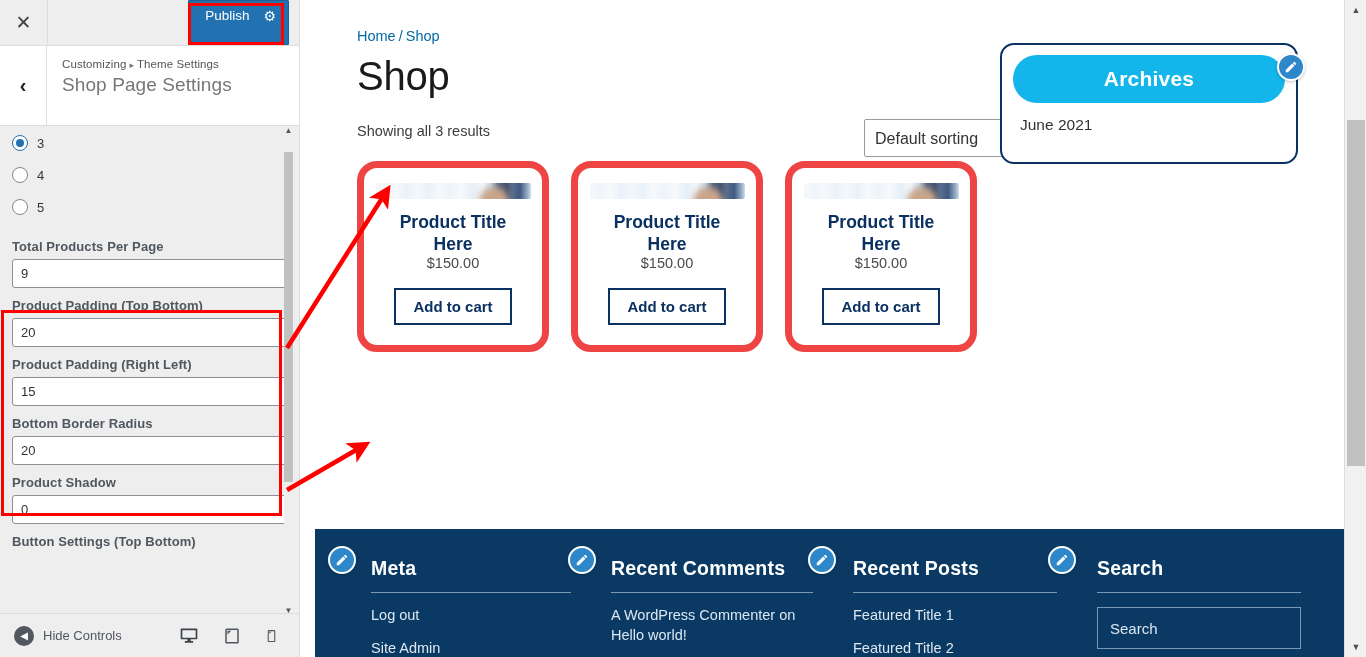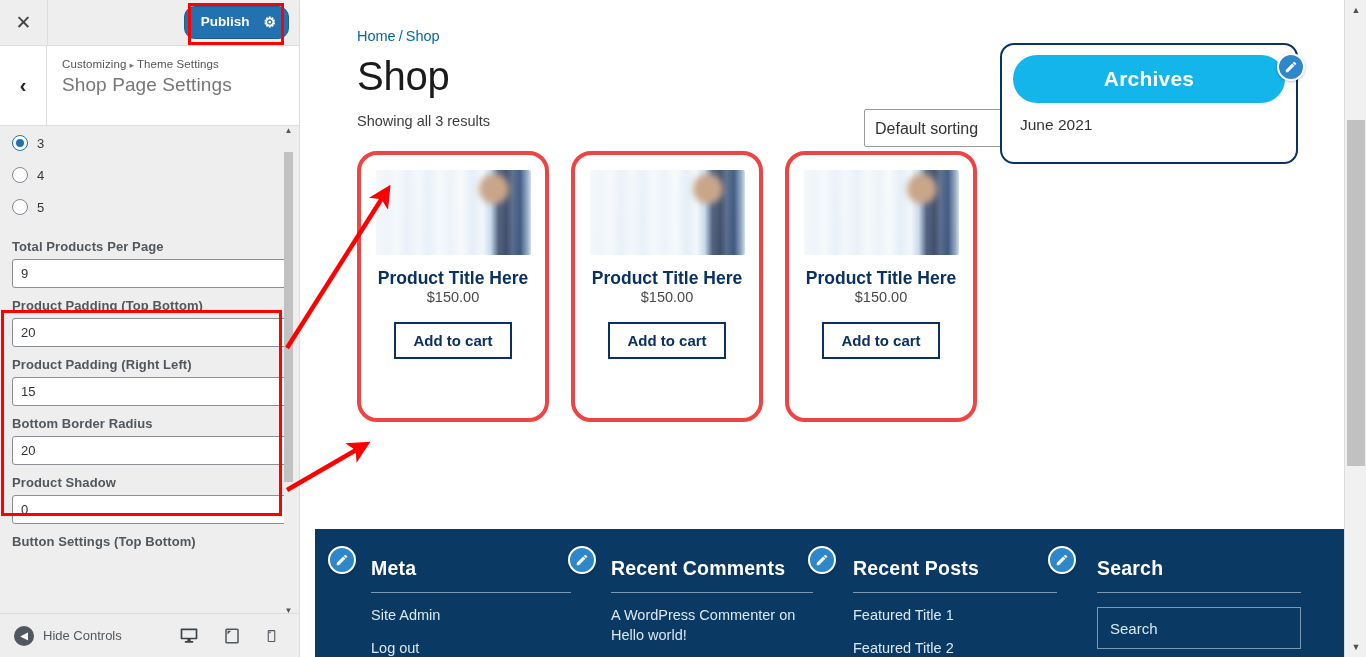--- a/index.html
+++ b/index.html
@@ -36,23 +36,23 @@
   }
   .header-spacer { flex: 1; }
   .publish-wrap {
     position: relative;
     margin-right: 11px;
   }
   .publish-btn {
     display: inline-flex; align-items: center; gap: 14px;
     background: #2271b1; color: #fff;
     border: 1px solid #1d5f94;
-    border-radius: 11px;
-    padding: 7px 12px 8px 16px;
-    font-size: 13.5px; font-weight: 700;
+    border-radius: 1px;
+    padding: 7px 12px 20px 16px;
+    font-size: 13.5px; font-weight: 400;
     cursor: pointer;
     line-height: 1.2;
   }
   .gear-icon { font-size: 14px; line-height: 1; }
 
   .panel-title-bar {
     position: absolute; left: 0; top: 46px; width: 300px; height: 80px;
     background: #fff; border-bottom: 1px solid #ddd;
     display: flex; align-items: stretch;
   }
@@ -152,21 +152,21 @@
   }
   .preview-top { padding: 28px 0 0 56px; position: relative; }
   .breadcrumb { font-size: 14.5px; color: #0369a1; }
   .breadcrumb .bc-sep { margin: 0 3px; }
   .page-title {
     font-size: 40px; font-weight: 400; color: #1a1a1a;
     margin: 10px 0 0 0; letter-spacing: -.2px;
   }
   .results-row {
     display: flex; align-items: center; justify-content: flex-start;
-    margin-top: 14px; position: relative; 
+    margin-top: 24px; position: relative; 
   }
   .results-count { font-size: 14.5px; color: #3c3c3c; }
   .sorting-select {
     position: absolute; left: 374px; top: -12px;
     width: 240px; height: 38px;
     border: 1px solid #9a9a9a; border-radius: 2px;
     background: #fff; color: #333;
     font-size: 16px; font-family: "Liberation Sans", sans-serif;
     padding: 0 10px;
     appearance: none; -webkit-appearance: none;
@@ -204,22 +204,22 @@
   }
   .edit-pin svg { fill: #fff; }
   .pin-archives { left: 976px; top: 53px; }
 
   
   .products {
     display: flex; gap: 22px;
     margin: 22px 0 0 56px;
   }
   .product-card {
-    width: 192px; height: 271px;
-    border: 4px solid #ef4444; border-radius: 20px;
+    width: 192px; height: 191px;
+    border: 7px solid #ef4444; border-radius: 20px;
     background: #fff;
     padding: 15px 15px 20px 15px;
     display: flex; flex-direction: column; align-items: center;
   }
   .product-img {
     width: 155px; height: 85px;
     background:
       linear-gradient(100deg, rgba(255,255,255,.55) 0%, rgba(255,255,255,.1) 100%),
       linear-gradient(90deg,
         #e9f0f7 0%, #dfeaf4 7%, #eef4f9 13%, #d8e6f3 20%,
@@ -364,22 +364,22 @@
         <button class="add-to-cart">Add to cart</button>
       </div>
 
     </div>
 
     <div class="site-footer">
 
       <div class="fw-col c1">
         <div class="fw-title">Meta</div>
         <div class="fw-rule"></div>
+        <a class="fw-link">Log out</a>
         <a class="fw-link">Site Admin</a>
-        <a class="fw-link">Log out</a>
       </div>
 
       <div class="fw-col c2">
         <div class="fw-title">Recent Comments</div>
         <div class="fw-rule"></div>
         <a class="fw-link">A WordPress Commenter on Hello world!</a>
       </div>
 
       <div class="fw-col c3">
         <div class="fw-title">Recent Posts</div>

